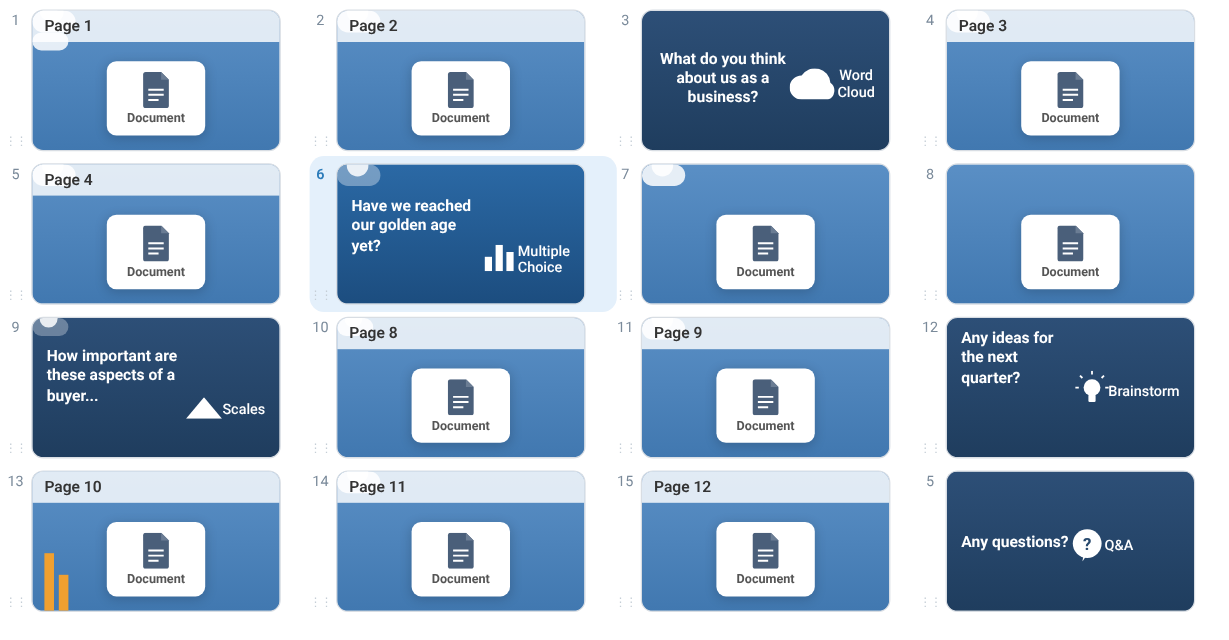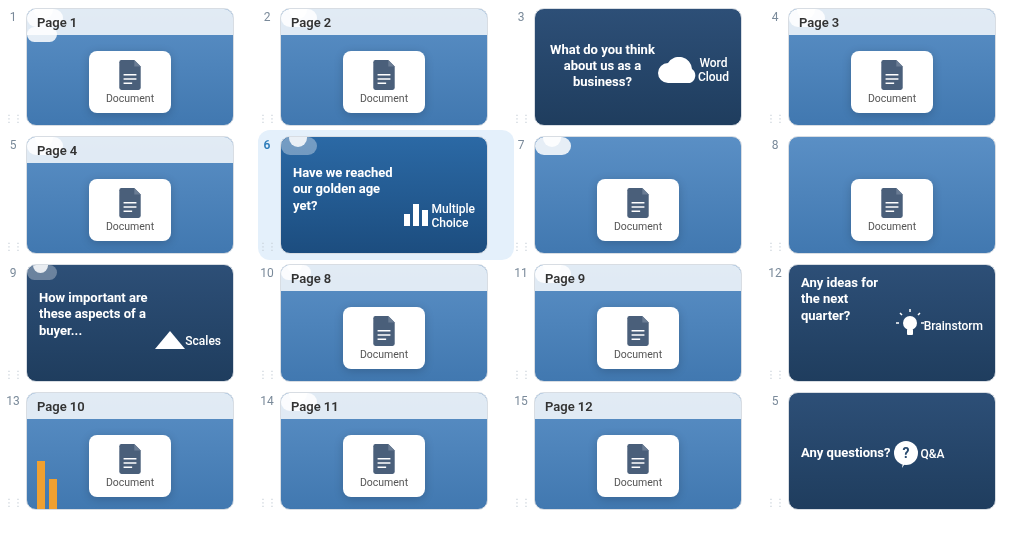--- a/index.html
+++ b/index.html
@@ -94,21 +94,21 @@
       display: flex;
       flex-direction: column;
       align-items: center;
       justify-content: center;
       gap: 2px;
     }
     .doc-badge svg { width: 26px; height: 30px; }
     .doc-badge-label {
       font-size: 10.5px;
       color: #555;
-      font-weight: 400;
+      font-weight: 700;
     }
     .activity-content {
       display: flex;
       flex-direction: row;
       align-items: center;
       justify-content: flex-start;
       height: 100%;
       padding: 10px 12px 8px;
       color: #fff;
       text-align: center;

